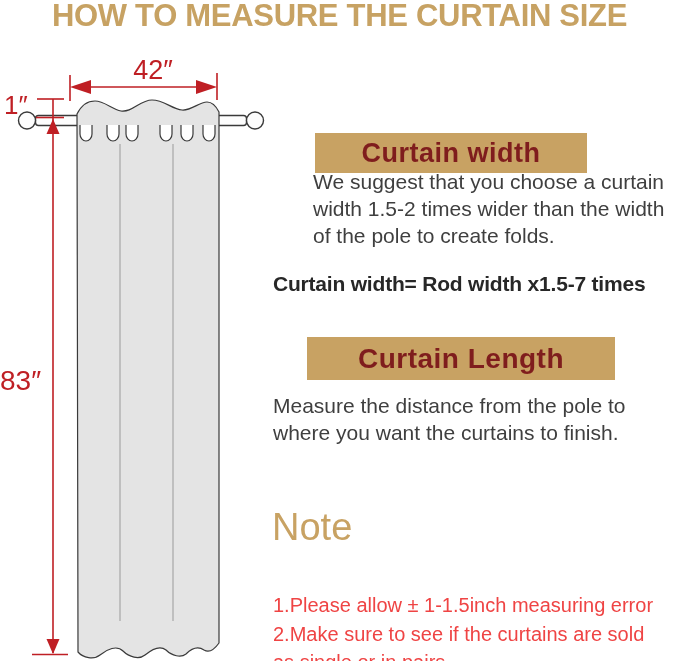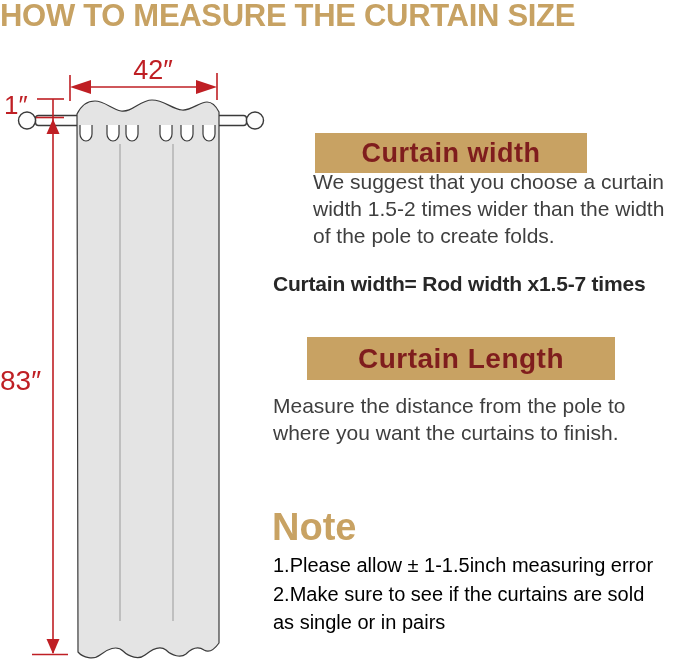--- a/index.html
+++ b/index.html
@@ -8,20 +8,21 @@
     width: 679px;
     height: 661px;
     background: #ffffff;
     overflow: hidden;
     font-family: "Liberation Sans", sans-serif;
   }
   .title {
     position: absolute;
     top: 0; left: 0; right: 0;
     margin: 0;
+    text-align: center;
     font-size: 31px;
     font-weight: bold;
     letter-spacing: -0.3px;
     color: #c7a263;
     white-space: nowrap;
     line-height: 32px;
   }
   .diagram {
     position: absolute;
     left: 0; top: 0;
@@ -55,30 +56,31 @@
     color: #272727;
     white-space: pre;
     letter-spacing: -0.2px;
   }
   .formula-width  { top: 272px; }
   .formula-length { top: 451px; }
   .note-heading {
     position: absolute;
     left: 272px; top: 506px;
     font-size: 38px;
-    font-weight: bold;
+    font-weight: normal;
     color: #c8a263;
   }
   .note-item {
     position: absolute;
     left: 273px;
     font-size: 20px;
     line-height: 28px;
-    color: #000000;
+    color: #ef4444;
     white-space: pre;
+    margin-top: 40px;
   }
   .note-item-1 { top: 551px; }
   .note-item-2 { top: 580px; }
 
   
   .rod       { fill: #fdfdfd; stroke: #3a3a3a; stroke-width: 1.4; }
   .fabric    { fill: #e4e4e4; stroke: #3a3a3a; stroke-width: 1.2; stroke-linejoin: round; }
   .hole      { fill: #ffffff; stroke: #3a3a3a; stroke-width: 1.2; }
   .fold      { stroke: #9a9a9a; stroke-width: 1; }
   .dim-line  { stroke: #bf1f24; stroke-width: 1.6; fill: none; }

